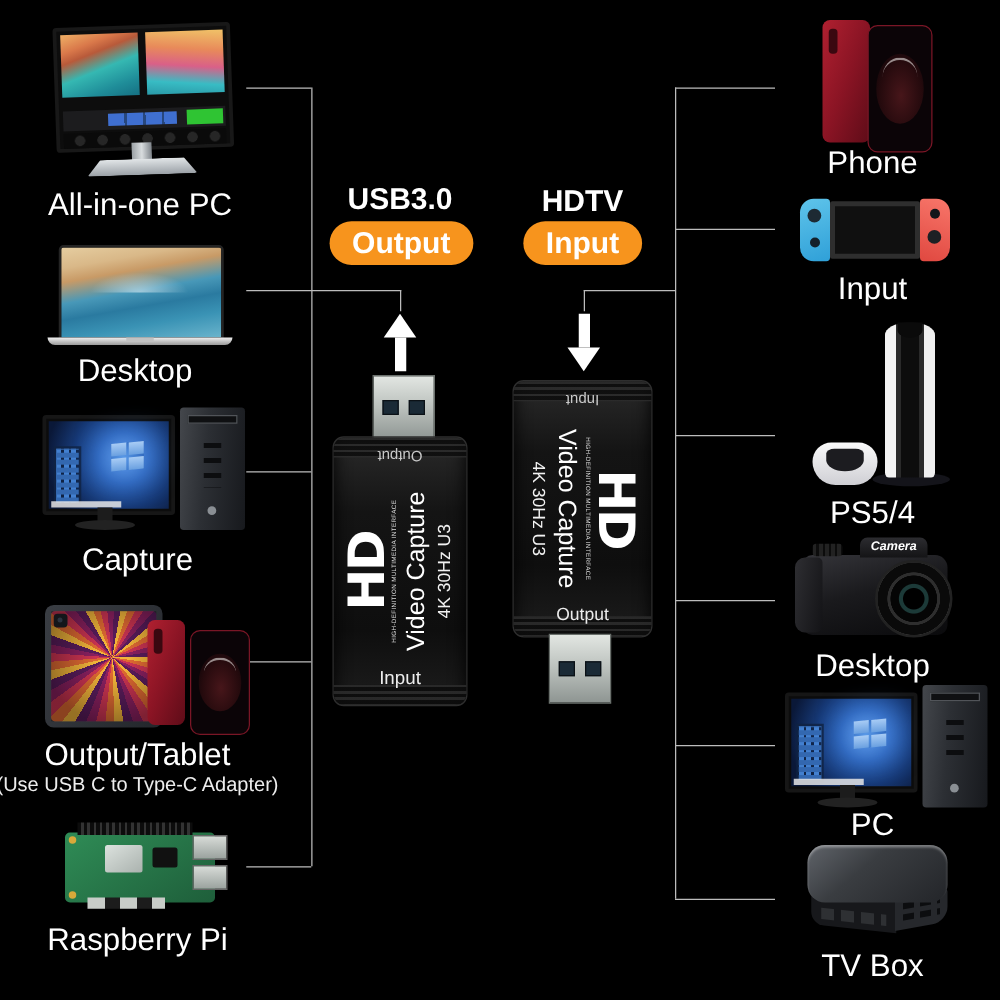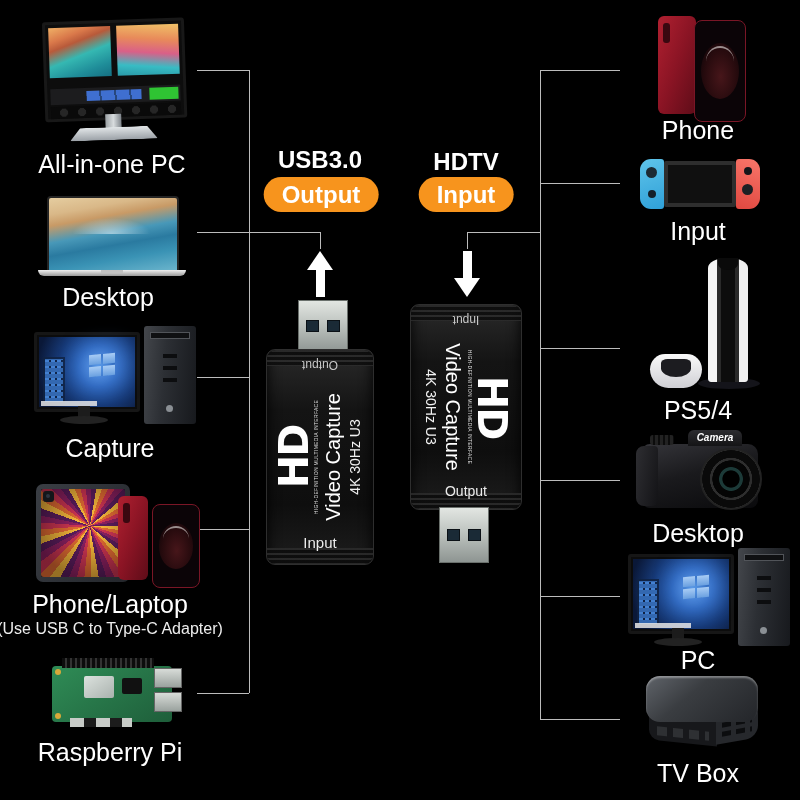--- a/index.html
+++ b/index.html
@@ -279,21 +279,21 @@
 <div class="art" style="left:36px;top:478px;width:168px;height:108px">
   <div class="ipad">
     <div class="ipad-cam"></div>
     <div class="ipad-scr"></div>
   </div>
   <div class="red-phone" style="left:82px;top:18px;width:30px;height:84px"></div>
   <div class="dark-phone" style="left:116px;top:26px;width:46px;height:82px">
     <div class="car-glow"></div>
   </div>
 </div>
-<div class="dev-label" style="left:110px;top:590px">Phone/Laptop</div>
+<div class="dev-label" style="left:110px;top:590px">Output/Tablet</div>
 <div class="sub-label" style="left:110px;top:620px">(Use USB C to Type-C Adapter)</div>
 
 <div class="art" style="left:38px;top:650px;width:150px;height:84px">
   <div class="pi-board">
     <div class="pi-pins"></div>
     <div class="pi-usb1"></div>
     <div class="pi-usb2"></div>
     <div class="pi-shield"></div>
     <div class="pi-chip"></div>
     <div class="pi-bports"></div>

